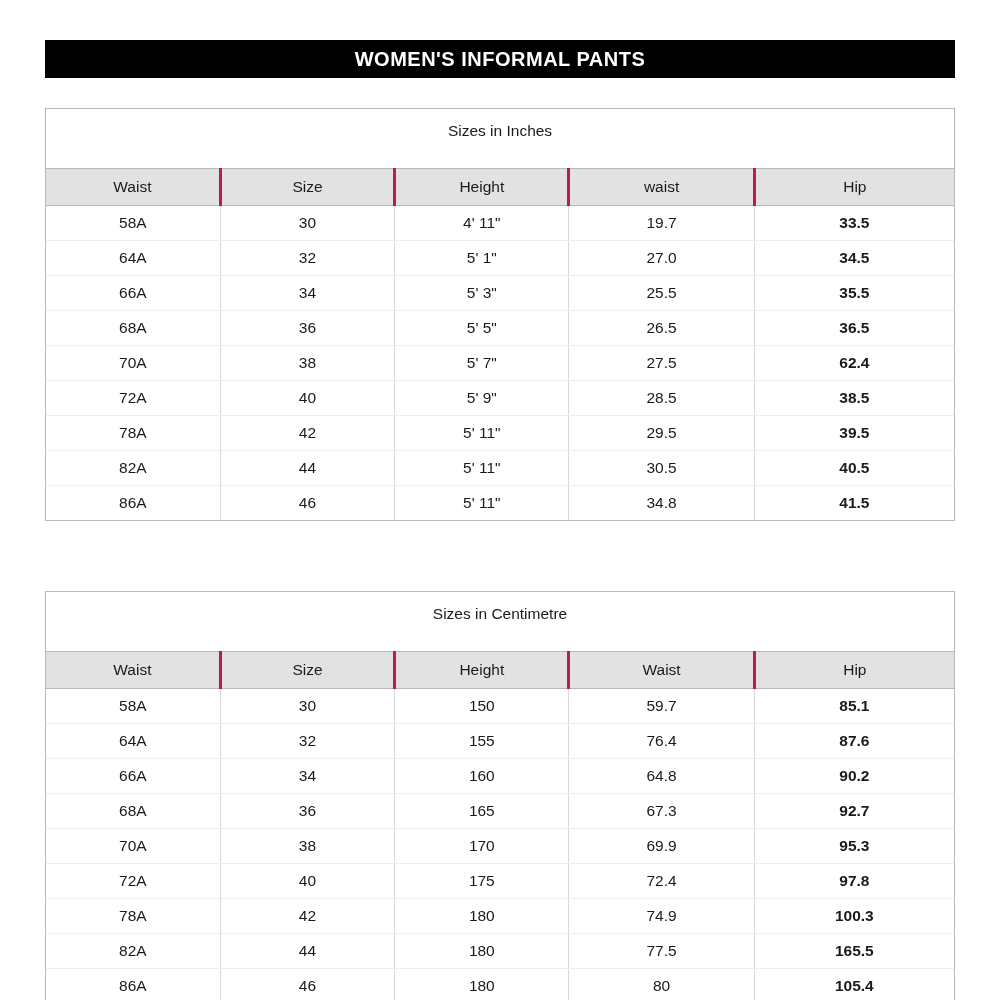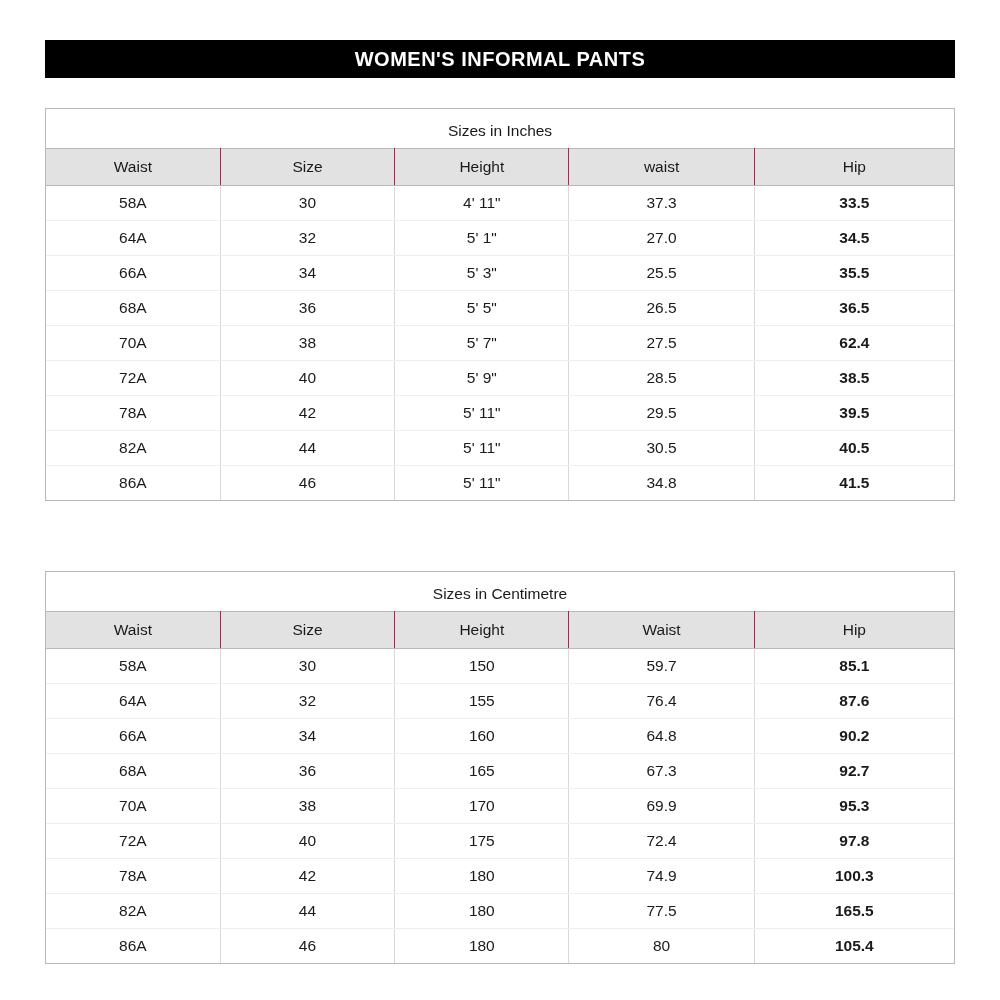--- a/index.html
+++ b/index.html
@@ -39,37 +39,37 @@
     margin-top: 30px;
     border: 1px solid #b8b8b8;
     background: #ffffff;
   }
   .table-block.second {
     margin-top: 70px;
   }
   .table-caption {
     text-align: center;
     font-size: 15.5px;
-    padding: 13px 0 8px 0;
+    padding: 13px 0 28px 0;
     color: #1a1a1a;
     background: #ffffff;
   }
   table {
     width: 100%;
     border-collapse: collapse;
     table-layout: fixed;
   }
   thead th {
     background: #e2e2e2;
     font-weight: normal;
     font-size: 15.5px;
     padding: 9px 0;
     border-top: 1px solid #b8b8b8;
     border-bottom: 1px solid #b8b8b8;
-    border-right: 1px solid #be185d;
+    border-right: 3px solid #be185d;
     text-align: center;
     color: #1a1a1a;
   }
   thead th:last-child {
     border-right: none;
   }
   tbody td {
     font-size: 15.5px;
     padding: 8px 0;
     text-align: center;
@@ -116,21 +116,21 @@
           <th>Height</th>
           <th>waist</th>
           <th>Hip</th>
         </tr>
       </thead>
       <tbody>
         <tr>
           <td>58A</td>
           <td>30</td>
           <td>4' 11"</td>
-          <td>37.3</td>
+          <td>19.7</td>
           <td>33.5</td>
         </tr>
         <tr>
           <td>64A</td>
           <td>32</td>
           <td>5' 1"</td>
           <td>27.0</td>
           <td>34.5</td>
         </tr>
         <tr>

